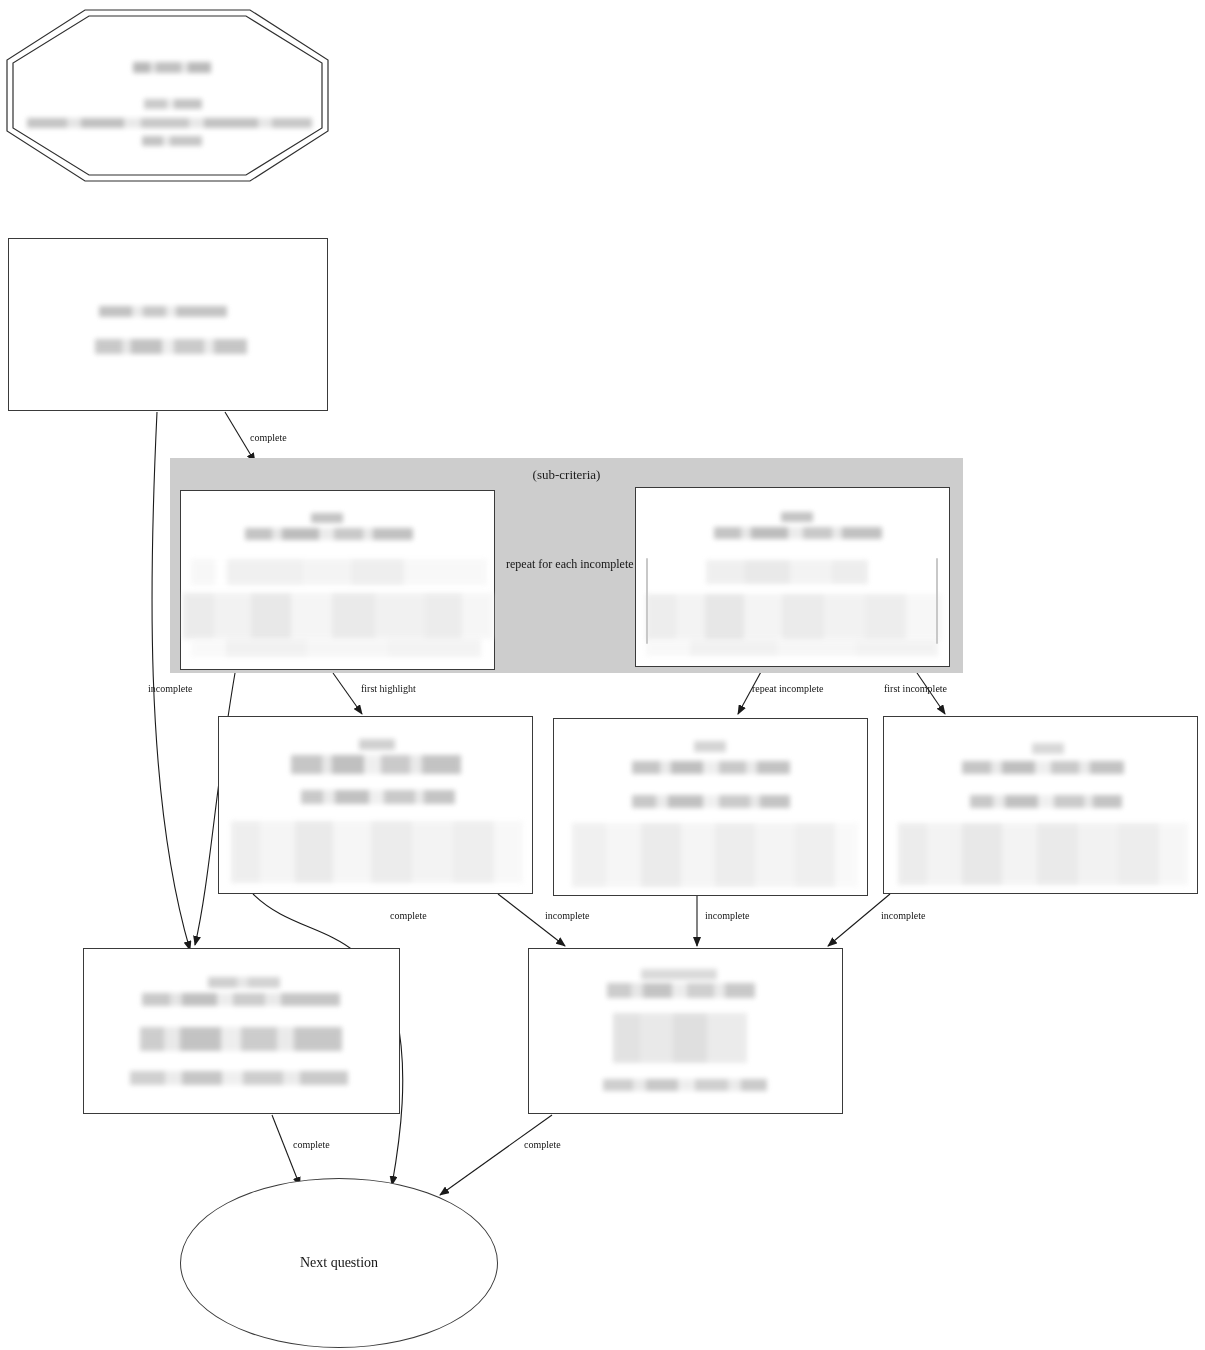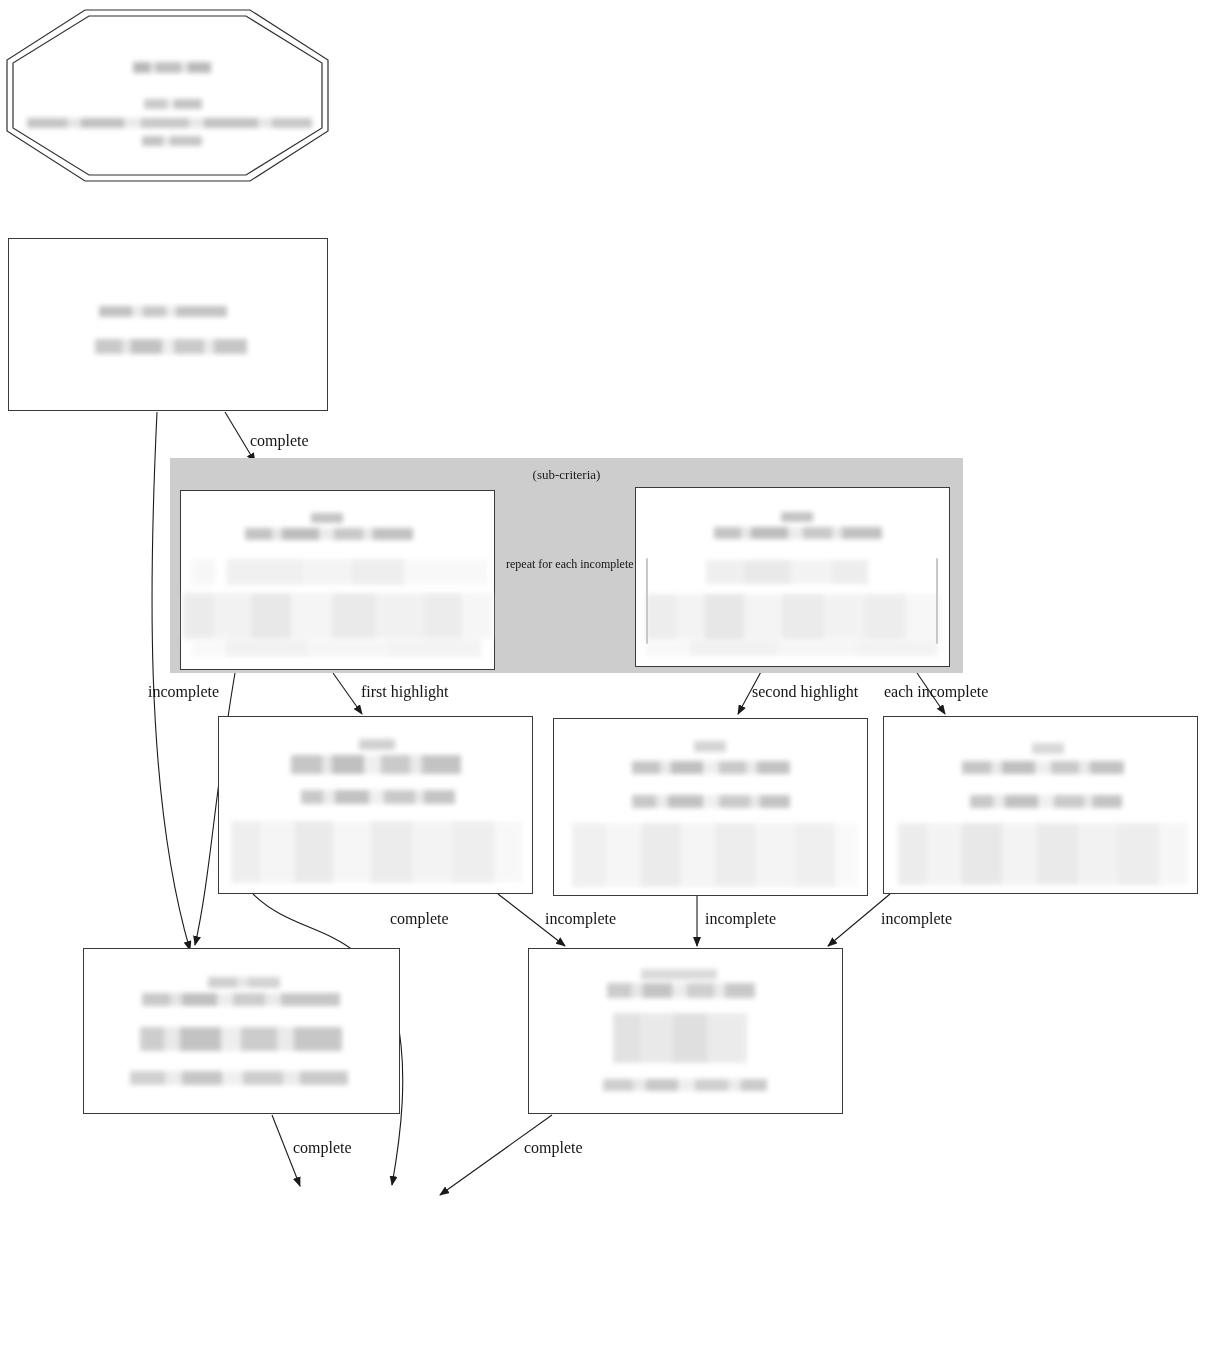--- a/index.html
+++ b/index.html
@@ -43,21 +43,21 @@
     position: absolute;
     width: 100%;
     text-align: center;
     font-size: 13px;
     color: #1a1a1a;
     top: 9px;
     left: 0;
   }
   .edge-label {
     position: absolute;
-    font-size: 16px;
+    font-size: 10px;
     color: #141414;
     white-space: nowrap;
   }
   .ellipse-node {
     position: absolute;
     box-sizing: border-box;
     border: 1px solid #3a3a3a;
     border-radius: 50%;
     background: #ffffff;
     display: flex;
@@ -238,30 +238,33 @@
     <div class="blur-line" style="left:112px; top:20px; width:76px; height:11px;
                 background:linear-gradient(90deg,#c4c4c4 0 100%);"></div>
     <div class="blur-line" style="left:78px; top:34px; width:148px; height:15px;
                 background:linear-gradient(90deg,#adadad 0 16%,#d8d8d8 16% 24%,#a0a0a0 24% 44%,#e2e2e2 44% 54%,#b2b2b2 54% 72%,#dedede 72% 80%,#a8a8a8 80% 100%);"></div>
     <div class="blur-para" style="left:84px; top:64px; width:134px; height:50px;
                 background:linear-gradient(90deg,#c6c6c6 0 20%,#d4d4d4 20% 45%,#c0c0c0 45% 70%,#d8d8d8 70% 100%);"></div>
     <div class="blur-line" style="left:74px; top:130px; width:164px; height:12px;
                 background:linear-gradient(90deg,#b0b0b0 0 18%,#dcdcdc 18% 26%,#a6a6a6 26% 46%,#e4e4e4 46% 56%,#b2b2b2 56% 76%,#dedede 76% 84%,#aaaaaa 84% 100%);"></div>
   </div>
 
+  <div class="ellipse-node" style="left:180px; top:1178px; width:318px; height:170px;">
+    <span class="ellipse-label">Next question</span>
+  </div>
 
   <span class="edge-label" style="left:250px; top:432px;">complete</span>
 
   <span class="edge-label" style="left:148px; top:683px;">incomplete</span>
 
   <span class="edge-label" style="left:361px; top:683px;">first highlight</span>
 
-  <span class="edge-label" style="left:752px; top:683px;">second highlight</span>
-
-  <span class="edge-label" style="left:884px; top:683px;">each incomplete</span>
+  <span class="edge-label" style="left:752px; top:683px;">repeat incomplete</span>
+
+  <span class="edge-label" style="left:884px; top:683px;">first incomplete</span>
 
   <span class="edge-label" style="left:506px; top:557px; font-size:12px;">repeat for each incomplete</span>
 
   <span class="edge-label" style="left:390px; top:910px;">complete</span>
 
   <span class="edge-label" style="left:545px; top:910px;">incomplete</span>
 
   <span class="edge-label" style="left:705px; top:910px;">incomplete</span>
 
   <span class="edge-label" style="left:881px; top:910px;">incomplete</span>

